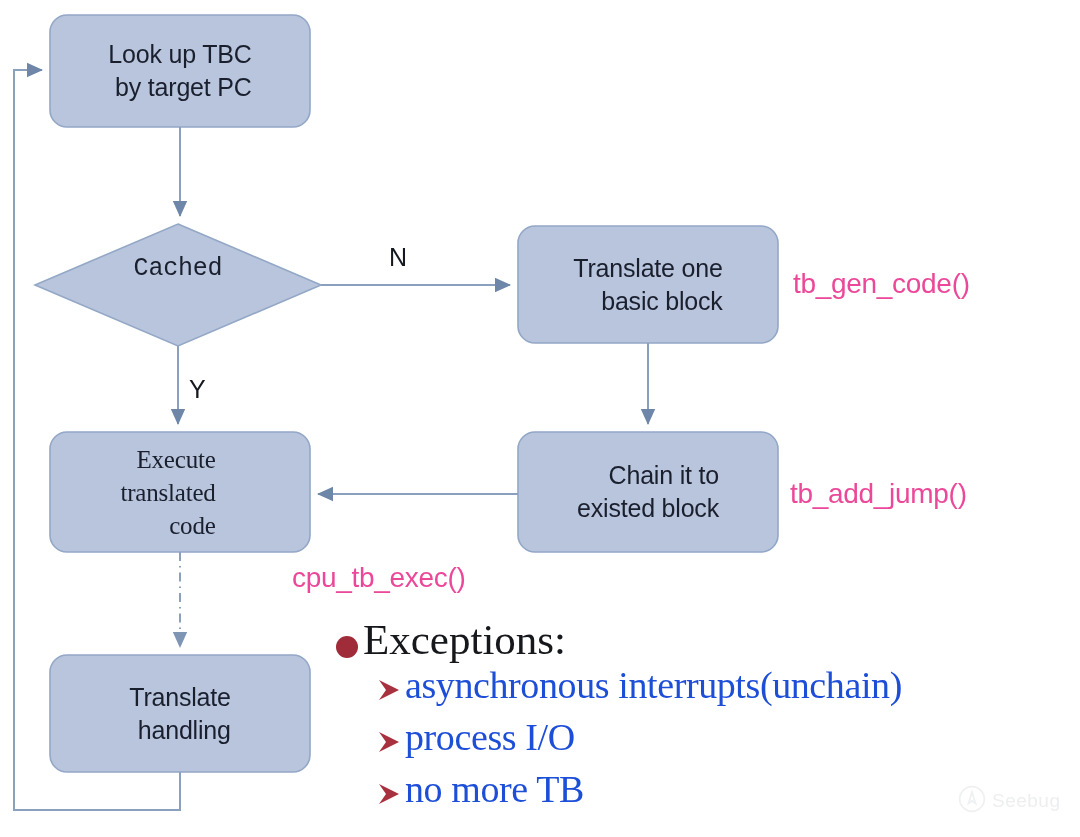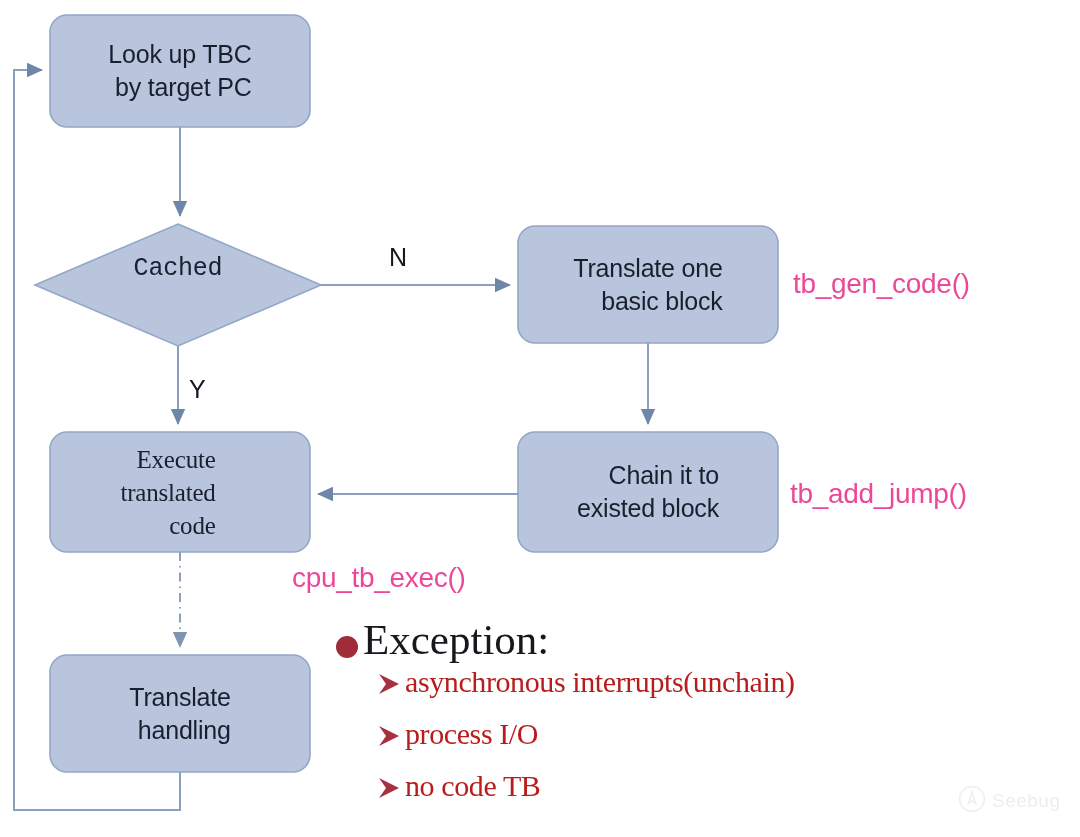--- a/index.html
+++ b/index.html
@@ -88,22 +88,22 @@
   .lvl2-arrow {
     flex: 0 0 auto;
     width: 26px;
     height: 26px;
     margin-right: 3px;
     position: relative;
     top: 5px;
   }
   .lvl2-text {
     font-family: "Liberation Serif", serif;
-    font-size: 30px;
-    color: #b91c1c;
+    font-size: 38px;
+    color: #1d4ed8;
     line-height: 1;
     letter-spacing: -0.4px;
     text-align: center;
   }
   
   #watermark {
     position: absolute;
     left: 957px;
     top: 784px;
     display: flex;
@@ -219,21 +219,21 @@
   <div class="code-label" style="left:793px; top:268px;">tb_gen_code()</div>
 
   <div class="code-label" style="left:790px; top:478px;">tb_add_jump()</div>
 
   <div class="code-label" style="left:270px; top:562px;margin-left:22px;">cpu_tb_exec()</div>
 
   <div id="bullet-block">
 
     <div class="lvl1-row">
       <span class="lvl1-bullet"></span>
-      <span class="lvl1-text">Exception:</span>
+      <span class="lvl1-text">Exceptions:</span>
     </div>
 
     <div class="lvl2-row">
       <span class="lvl2-arrow">
         <svg viewBox="0 0 26 26" width="26" height="26" xmlns="http://www.w3.org/2000/svg">
           <path d="M3,3 L23,13 L3,23 L10,13 z" fill="#a8313f"></path>
         </svg>
       </span>
       <span class="lvl2-text">asynchronous interrupts(unchain)</span>
     </div>
@@ -246,21 +246,21 @@
       </span>
       <span class="lvl2-text">process I/O</span>
     </div>
 
     <div class="lvl2-row">
       <span class="lvl2-arrow">
         <svg viewBox="0 0 26 26" width="26" height="26" xmlns="http://www.w3.org/2000/svg">
           <path d="M3,3 L23,13 L3,23 L10,13 z" fill="#a8313f"></path>
         </svg>
       </span>
-      <span class="lvl2-text">no code TB</span>
+      <span class="lvl2-text">no more TB</span>
     </div>
 
   </div>
 
   <div id="watermark">
     <span>
       <svg viewBox="0 0 34 34" width="30" height="30" xmlns="http://www.w3.org/2000/svg">
         <circle cx="17" cy="17" r="14" fill="none" stroke="#e2e4e6" stroke-width="2"></circle>
         <path d="M17,9 L13,22 L17,19 L21,22 z" fill="none" stroke="#e2e4e6" stroke-width="2"></path>
       </svg>

